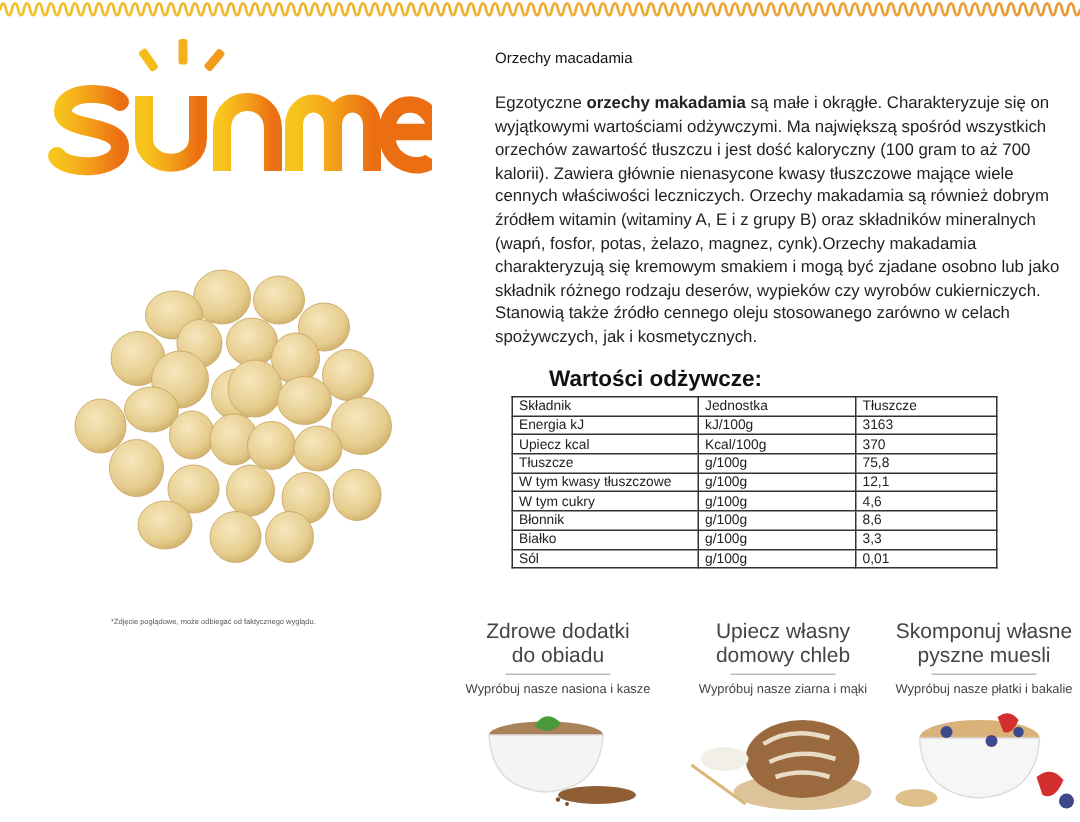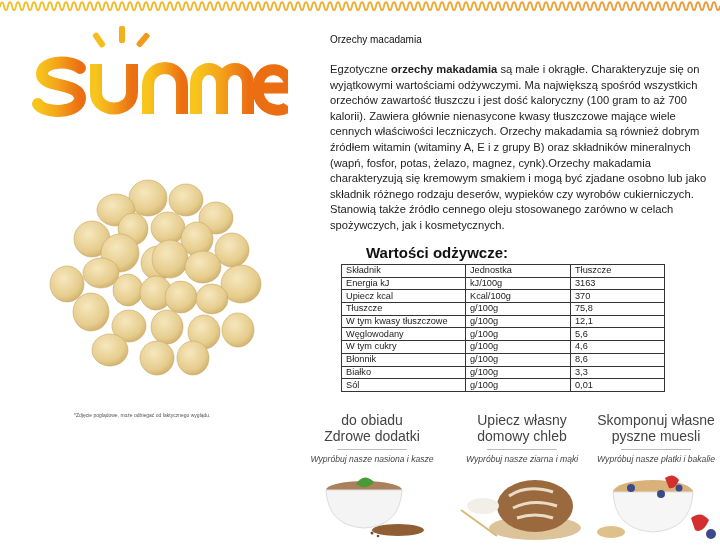--- a/index.html
+++ b/index.html
@@ -12,21 +12,21 @@
   .desc{position:absolute;left:330px;top:62px;width:385px;font-size:11.2px;line-height:15.6px;color:#222;}
   .desc b{font-weight:bold;}
   .nutr-title{position:absolute;left:366px;top:244px;font-size:15px;font-weight:bold;color:#111;}
   table.nutr{position:absolute;left:341px;top:264px;width:324px;border-collapse:collapse;font-size:9.2px;}
   table.nutr td{border:1px solid #333;padding:0 4px;height:11.7px;line-height:11px;white-space:nowrap;}
   table.nutr td:nth-child(1){width:115px;}
   table.nutr td:nth-child(2){width:96px;}
   .promo{position:absolute;top:412px;width:140px;text-align:center;color:#555;}
   .promo .ph{font-size:14px;line-height:16px;color:#444;font-weight:normal;}
   .promo .rule{width:70px;height:1px;background:#bbb;margin:5px auto 4px;}
-  .promo .sub{font-size:8.6px;color:#444;white-space:nowrap;font-style:italic;}
+  .promo .sub{font-size:8.6px;color:#444;white-space:nowrap;}
   .promo svg{display:block;margin:6px auto 0;}
 </style>
 </head>
 <body>
 
 <svg class="wave" viewBox="0 0 720 12" preserveAspectRatio="none">
   <defs>
     <linearGradient id="wg" x1="0" x2="1" y1="0" y2="0">
       <stop offset="0" stop-color="#f2c02a"></stop>
       <stop offset="1" stop-color="#eb9a3a"></stop>
@@ -136,25 +136,20 @@
         <td>Tłuszcze</td>
         <td>g/100g</td>
         <td>75,8</td>
       </tr>
     <tr>
         <td>W tym kwasy tłuszczowe</td>
         <td>g/100g</td>
         <td>12,1</td>
       </tr>
     <tr>
-        <td>Węglowodany</td>
-        <td>g/100g</td>
-        <td>5,6</td>
-      </tr>
-    <tr>
         <td>W tym cukry</td>
         <td>g/100g</td>
         <td>4,6</td>
       </tr>
     <tr>
         <td>Błonnik</td>
         <td>g/100g</td>
         <td>8,6</td>
       </tr>
     <tr>
@@ -164,22 +159,22 @@
       </tr>
     <tr>
         <td>Sól</td>
         <td>g/100g</td>
         <td>0,01</td>
       </tr>
   </tbody>
 </table>
 
 <div class="promo" style="left:302px;">
+  <div class="ph">Zdrowe dodatki</div>
   <div class="ph">do obiadu</div>
-  <div class="ph">Zdrowe dodatki</div>
   <div class="rule"></div>
   <div class="sub">Wypróbuj nasze nasiona i kasze</div>
   <svg width="120" height="70" viewBox="0 0 120 70">
     <ellipse cx="52" cy="20" rx="38" ry="9" fill="#a9815a"></ellipse>
     <path d="M14 20 Q16 56 52 58 Q88 56 90 20 Z" fill="#f4f4f4" stroke="#ddd"></path>
     <path d="M44 14 Q52 2 62 12 Q58 18 50 17 Z" fill="#4a9a3a"></path>
     <ellipse cx="86" cy="60" rx="26" ry="6" fill="#8f5e35"></ellipse>
     <circle cx="60" cy="63" r="1.5" fill="#7a4d2a"></circle>
       <circle cx="66" cy="66" r="1.3" fill="#7a4d2a"></circle>
   </svg>

